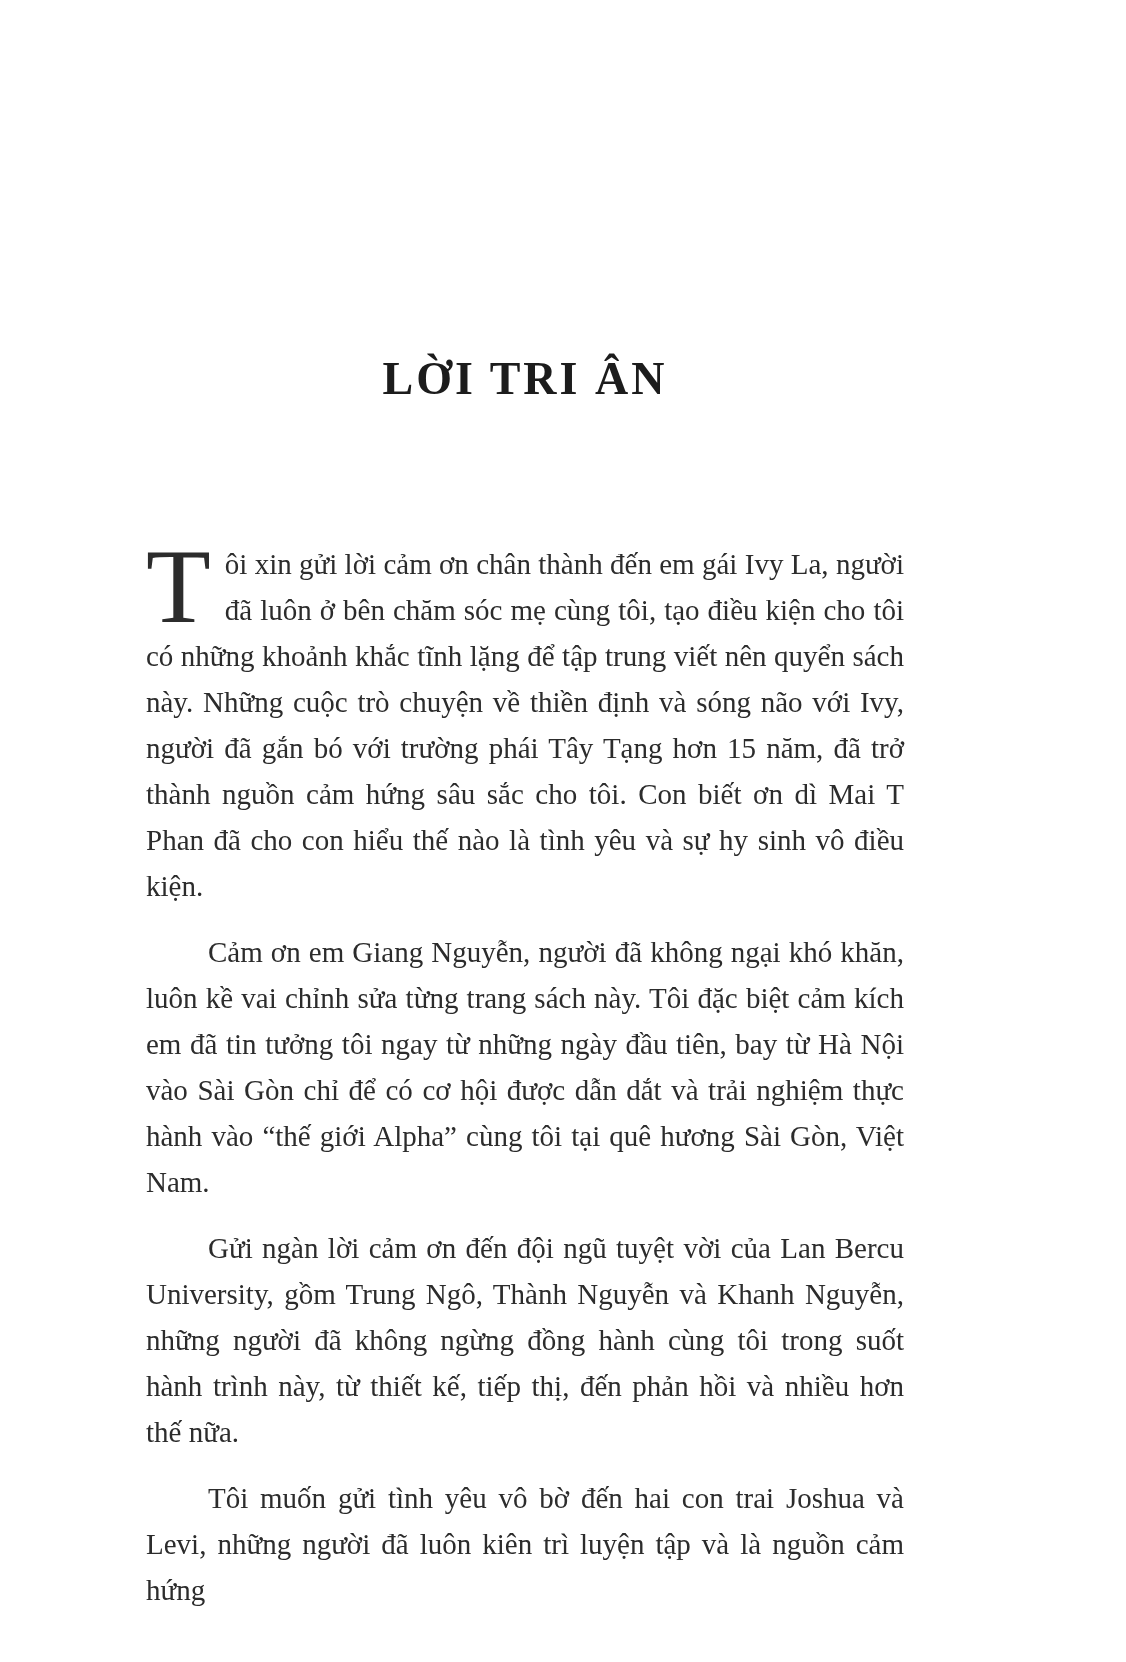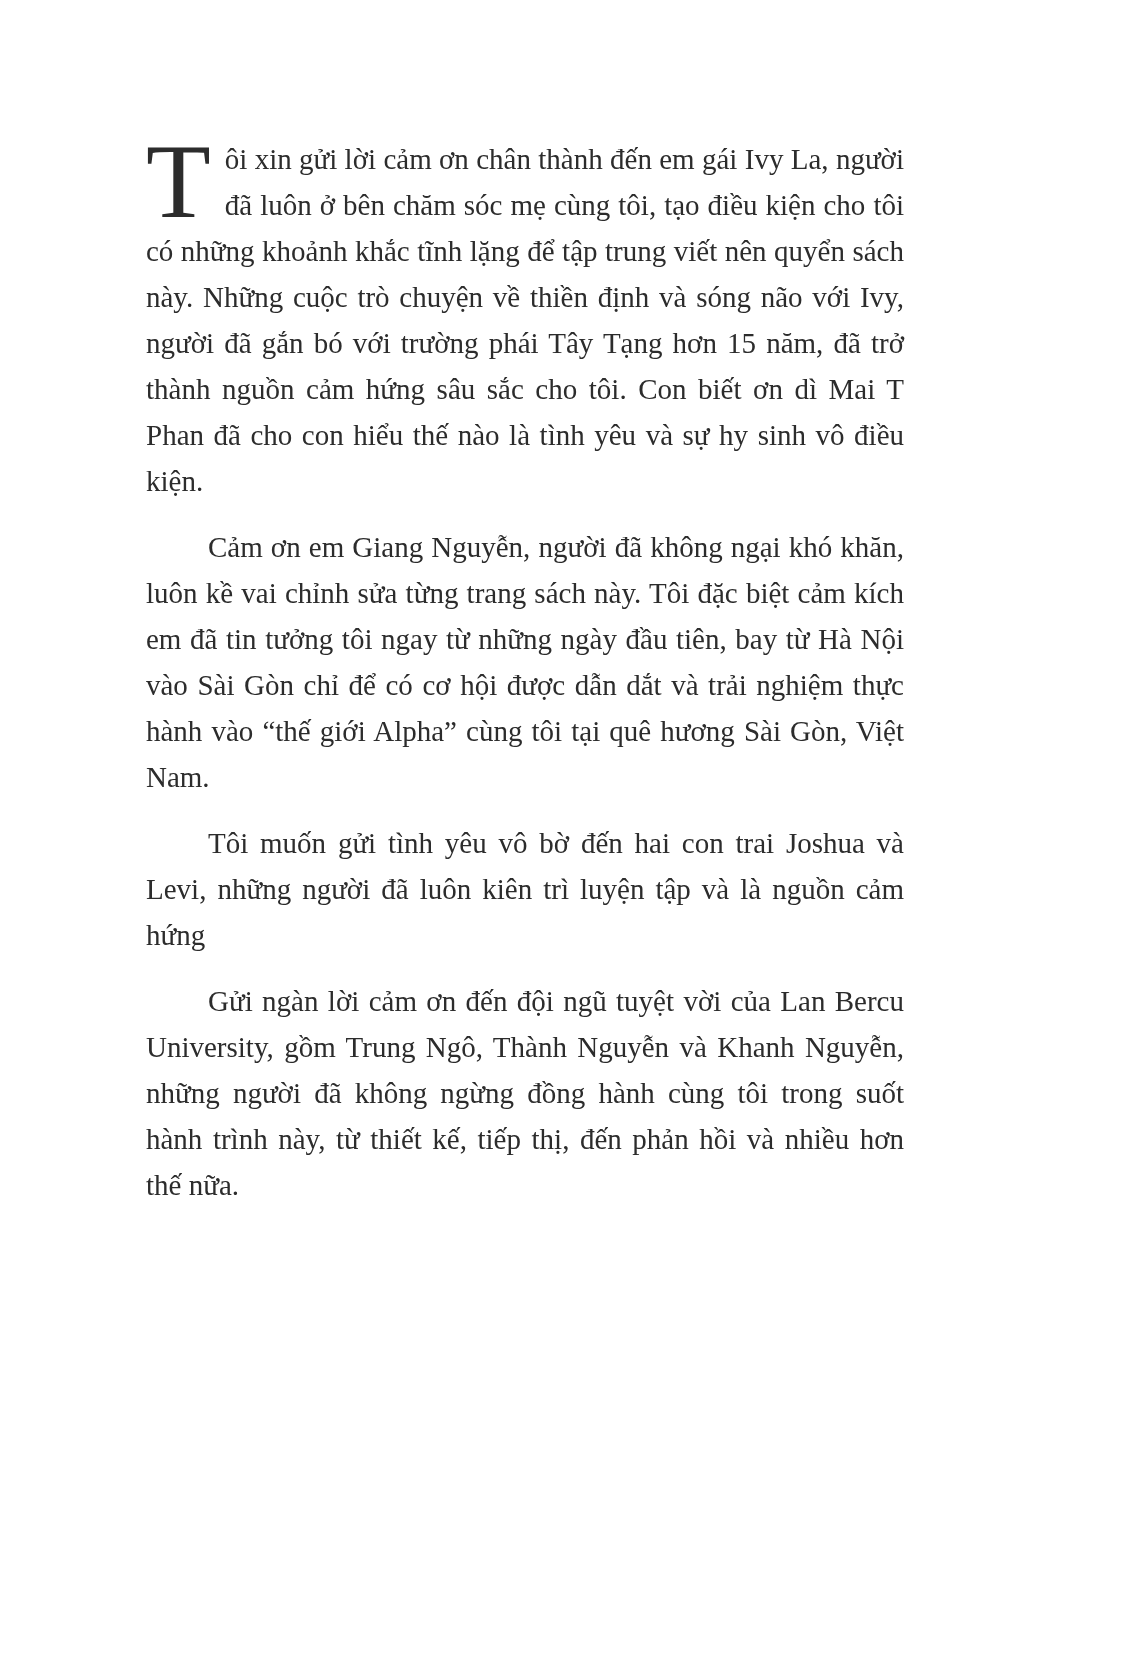--- a/index.html
+++ b/index.html
@@ -60,28 +60,29 @@
     color: #2c2c2c;
     font-family: "Liberation Serif", "DejaVu Serif", serif;
   }
 </style>
 </head>
 <body>
 
 <div class="page">
   <div class="content">
 
+    <h1 class="title">LỜI TRI ÂN</h1>
 
     <div class="body-text">
 
       <p>
         <span class="dropcap">T</span><span>ôi xin gửi lời cảm ơn chân thành đến em gái Ivy La, người đã luôn ở bên chăm sóc mẹ cùng tôi, tạo điều kiện cho tôi có những khoảnh khắc tĩnh lặng để tập trung viết nên quyển sách này. Những cuộc trò chuyện về thiền định và sóng não với Ivy, người đã gắn bó với trường phái Tây Tạng hơn 15 năm, đã trở thành nguồn cảm hứng sâu sắc cho tôi. Con biết ơn dì Mai T Phan đã cho con hiểu thế nào là tình yêu và sự hy sinh vô điều kiện.</span>
       </p>
 
       <p>Cảm ơn em Giang Nguyễn, người đã không ngại khó khăn, luôn kề vai chỉnh sửa từng trang sách này. Tôi đặc biệt cảm kích em đã tin tưởng tôi ngay từ những ngày đầu tiên, bay từ Hà Nội vào Sài Gòn chỉ để có cơ hội được dẫn dắt và trải nghiệm thực hành vào “thế giới Alpha” cùng tôi tại quê hương Sài Gòn, Việt Nam.</p>
 
+      <p>Gửi ngàn lời cảm ơn đến đội ngũ tuyệt vời của Lan Bercu University, gồm Trung Ngô, Thành Nguyễn và Khanh Nguyễn, những người đã không ngừng đồng hành cùng tôi trong suốt hành trình này, từ thiết kế, tiếp thị, đến phản hồi và nhiều hơn thế nữa.</p>
+
       <p>Tôi muốn gửi tình yêu vô bờ đến hai con trai Joshua và Levi, những người đã luôn kiên trì luyện tập và là nguồn cảm hứng</p>
-
-      <p>Gửi ngàn lời cảm ơn đến đội ngũ tuyệt vời của Lan Bercu University, gồm Trung Ngô, Thành Nguyễn và Khanh Nguyễn, những người đã không ngừng đồng hành cùng tôi trong suốt hành trình này, từ thiết kế, tiếp thị, đến phản hồi và nhiều hơn thế nữa.</p>
 
     </div>
   </div>
 </div>
 
 </body></html>

